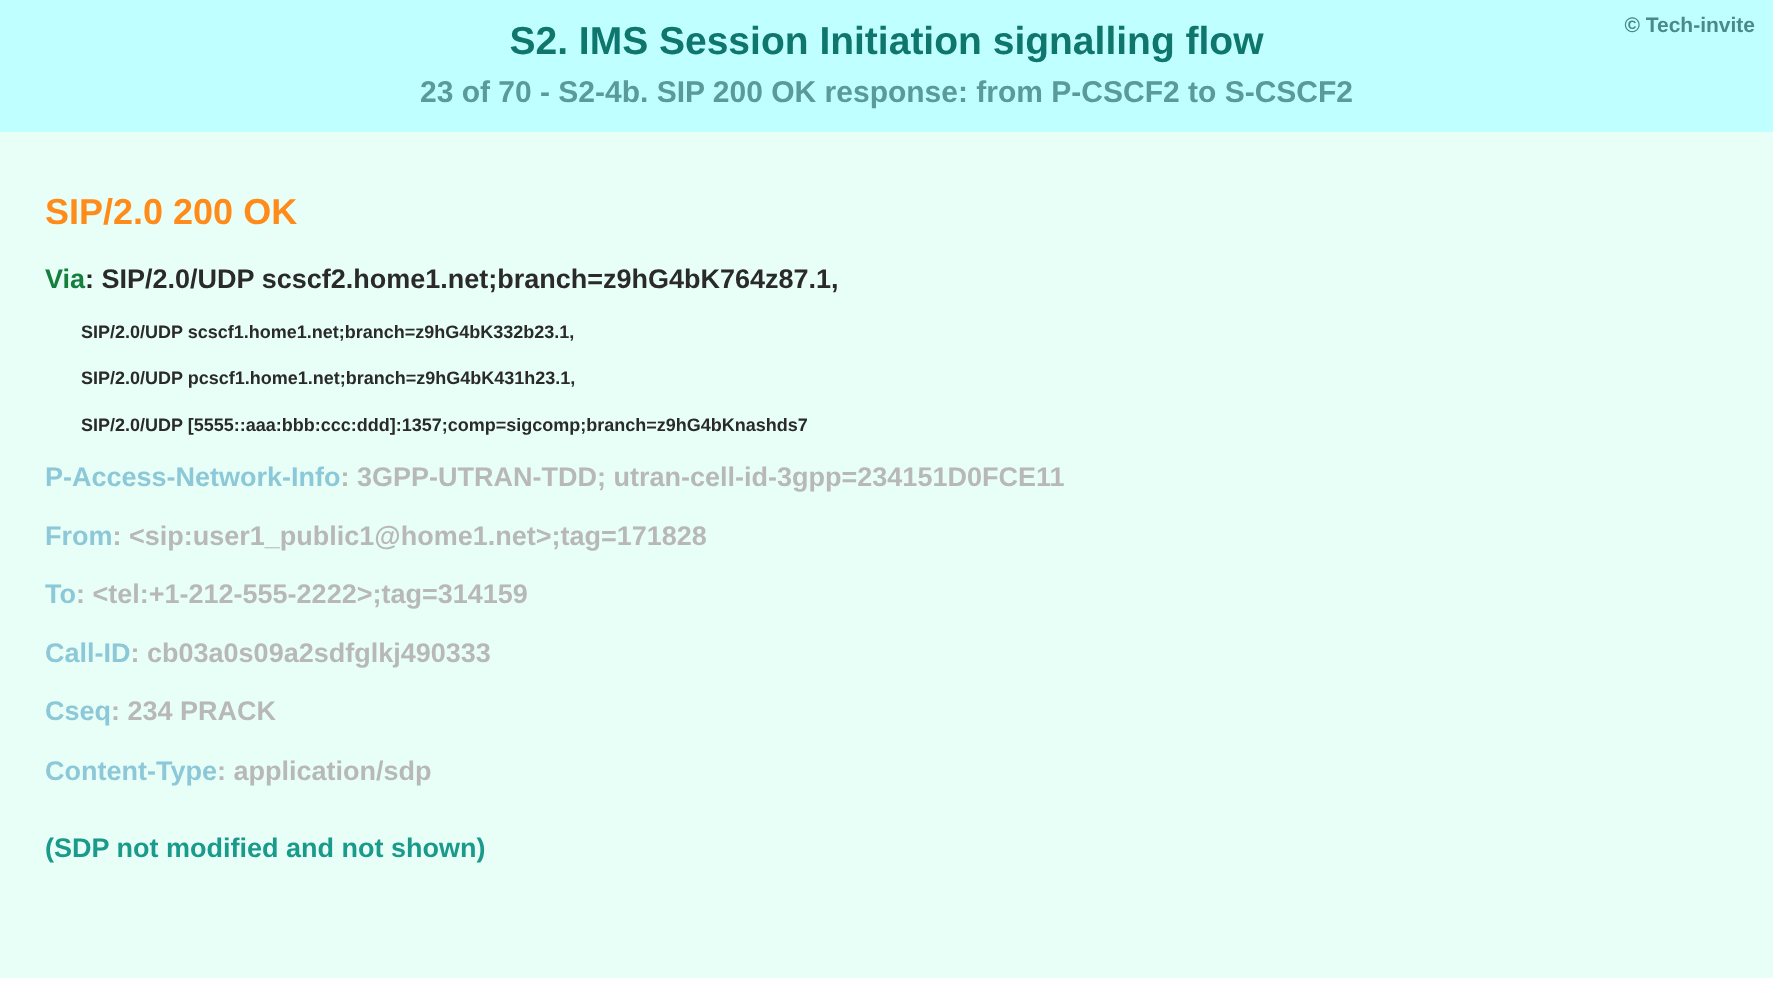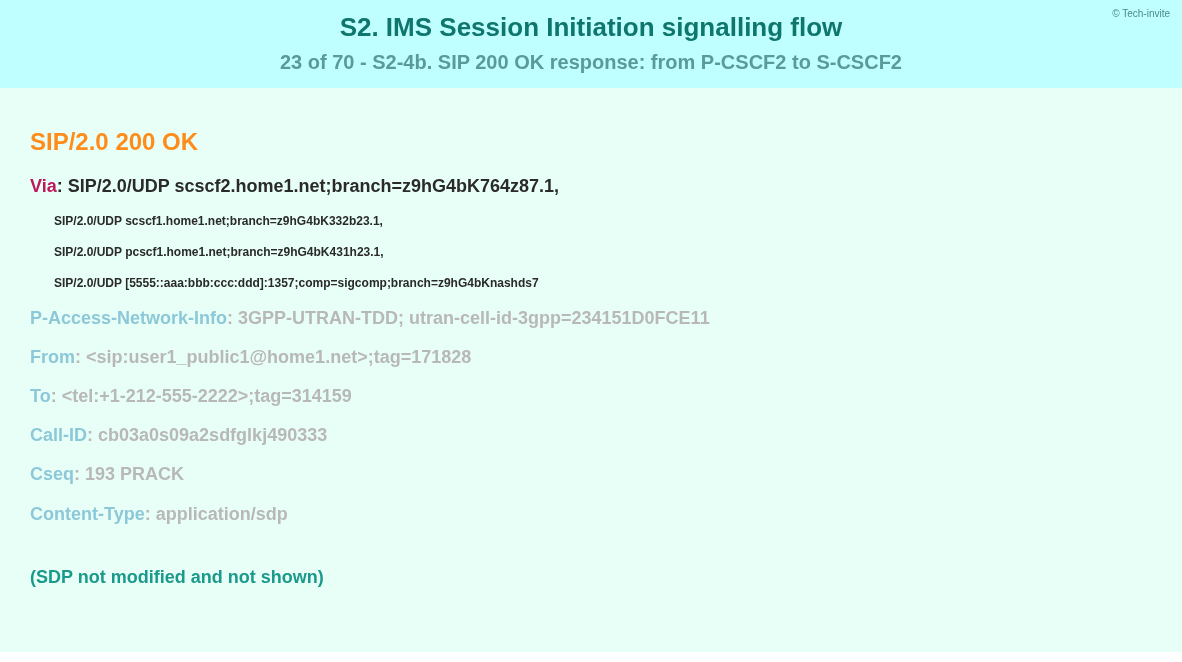--- a/index.html
+++ b/index.html
@@ -18,22 +18,22 @@
       background: #c0ffff;
       padding: 12px 20px 14px 20px;
       position: relative;
       text-align: center;
     }
     .copyright {
       position: absolute;
       top: 8px;
       right: 12px;
       color: #4a8a8a;
-      font-size: 10px;
-      font-weight: normal;
+      font-size: 14px;
+      font-weight: bold;
     }
     .title {
       color: #0f766e;
       font-size: 26px;
       font-weight: bold;
       margin-bottom: 8px;
     }
     .subtitle {
       color: #5a9a9a;
       font-size: 20px;
@@ -50,21 +50,21 @@
       font-weight: bold;
       margin-bottom: 18px;
     }
     .header-line {
       font-size: 18px;
       font-weight: bold;
       margin-bottom: 14px;
       line-height: 1.4;
     }
     .hdr-name-primary {
-      color: #be185d;
+      color: #15803d;
       text-align: right;
     }
     .hdr-value-primary {
       color: #2a2a2a;
     }
     .hdr-name-secondary {
       color: #8cc8d8;
     }
     .hdr-value-secondary {
       color: #b8b8b8;
@@ -74,21 +74,21 @@
       font-size: 12px;
       font-weight: bold;
       margin-bottom: 14px;
       padding-left: 24px;
       line-height: 1.4;
     }
     .sdp-note {
       color: #1a9a8a;
       font-size: 18px;
       font-weight: bold;
-      margin-top: 40px;
+      margin-top: 28px;
     }
   </style>
 </head>
 <body>
 
 <div class="header">
   <div class="copyright">© Tech-invite</div>
   <div class="title">S2. IMS Session Initiation signalling flow</div>
   <div class="subtitle">23 of 70 - S2-4b. SIP 200 OK response: from P-CSCF2 to S-CSCF2</div>
 </div>
@@ -101,18 +101,18 @@
   </div>
   <div class="via-continuation">SIP/2.0/UDP scscf1.home1.net;branch=z9hG4bK332b23.1,</div>
   <div class="via-continuation">SIP/2.0/UDP pcscf1.home1.net;branch=z9hG4bK431h23.1,</div>
   <div class="via-continuation">SIP/2.0/UDP [5555::aaa:bbb:ccc:ddd]:1357;comp=sigcomp;branch=z9hG4bKnashds7</div>
 
   <div id="secondary-headers-container">
       <div class="header-line"><span class="hdr-name-secondary">P-Access-Network-Info</span><span class="hdr-value-secondary">: </span><span class="hdr-value-secondary">3GPP-UTRAN-TDD; utran-cell-id-3gpp=234151D0FCE11</span></div>
       <div class="header-line"><span class="hdr-name-secondary">From</span><span class="hdr-value-secondary">: </span><span class="hdr-value-secondary">&lt;sip:user1_public1@home1.net&gt;;tag=171828</span></div>
       <div class="header-line"><span class="hdr-name-secondary">To</span><span class="hdr-value-secondary">: </span><span class="hdr-value-secondary">&lt;tel:+1-212-555-2222&gt;;tag=314159</span></div>
       <div class="header-line"><span class="hdr-name-secondary">Call-ID</span><span class="hdr-value-secondary">: </span><span class="hdr-value-secondary">cb03a0s09a2sdfglkj490333</span></div>
-      <div class="header-line"><span class="hdr-name-secondary">Cseq</span><span class="hdr-value-secondary">: </span><span class="hdr-value-secondary">193 PRACK</span></div>
+      <div class="header-line"><span class="hdr-name-secondary">Cseq</span><span class="hdr-value-secondary">: </span><span class="hdr-value-secondary">234 PRACK</span></div>
       <div class="header-line"><span class="hdr-name-secondary">Content-Type</span><span class="hdr-value-secondary">: </span><span class="hdr-value-secondary">application/sdp</span></div>
     </div>
 
   <div class="sdp-note">(SDP not modified and not shown)</div>
 </div>
 
 </body></html>

